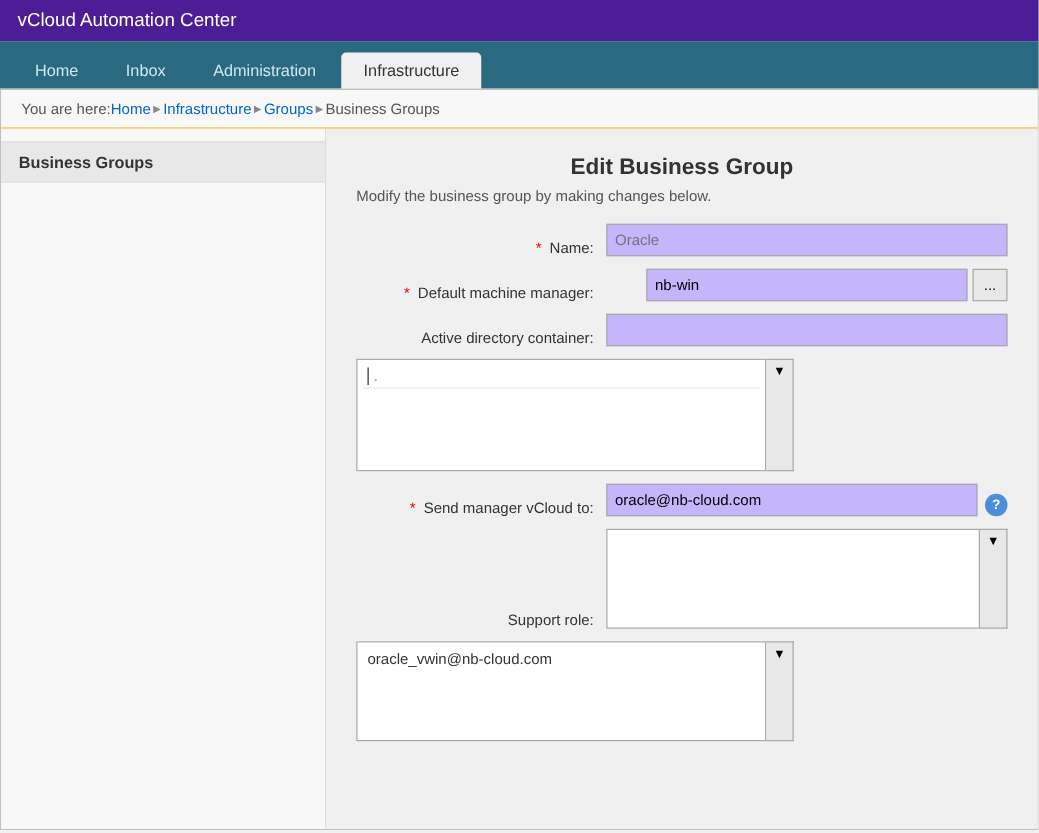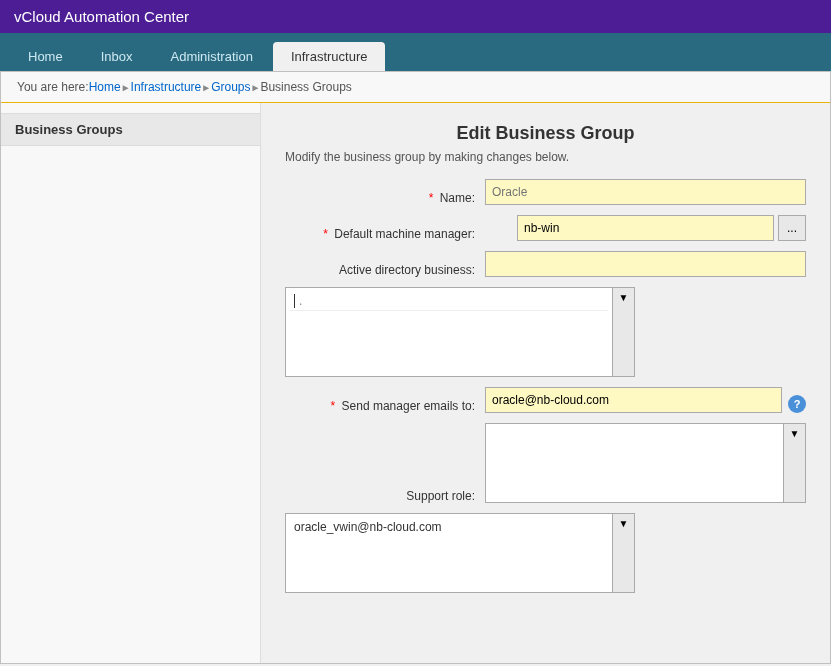--- a/index.html
+++ b/index.html
@@ -124,21 +124,21 @@
     }
     .form-field {
       flex: 1;
       max-width: 350px;
     }
     .form-field input[type="text"] {
       width: 100%;
       padding: 8px 6px;
       border: 1px solid #aaa;
       font-size: 12px;
-      background: #fef9c3;
+      background: #c4b5fd;
       height: 26px;
     }
     .form-field textarea {
       width: 100%;
       padding: 4px 6px;
       border: 1px solid #aaa;
       font-size: 12px;
       background: white;
       height: 60px;
       resize: vertical;
@@ -276,21 +276,21 @@
         </div>
         <div class="form-field">
           <div class="input-with-btn">
             <input type="text" value="nb-win" style="">
             <button class="browse-btn">...</button>
           </div>
         </div>
       </div>
 
       <div class="form-row">
-        <div class="form-label">Active directory business:</div>
+        <div class="form-label">Active directory container:</div>
         <div class="form-field">
           <input type="text" style="">
         </div>
       </div>
 
       <div class="form-row">
         <div class="form-field">
           <div class="listbox-with-btn">
             <div class="list-box" style="height:90px;">
               <div style="display:flex; align-items:center; padding: 2px 4px; border-bottom:1px solid #eee;">
@@ -299,21 +299,21 @@
               </div>
             </div>
             <div class="listbox-btn">▼</div>
           </div>
         </div>
       </div>
 
       <div class="form-row">
         <div class="form-label">
           <span class="required-star">*</span>
-          <span>Send manager emails to:</span>
+          <span>Send manager vCloud to:</span>
         </div>
         <div class="form-field">
           <input type="text" value="oracle@nb-cloud.com" style="">
         </div>
         <div class="help-icon">?</div>
       </div>
 
       <div class="form-row">
         <div class="form-label">Support role:</div>
         <div class="form-field">

